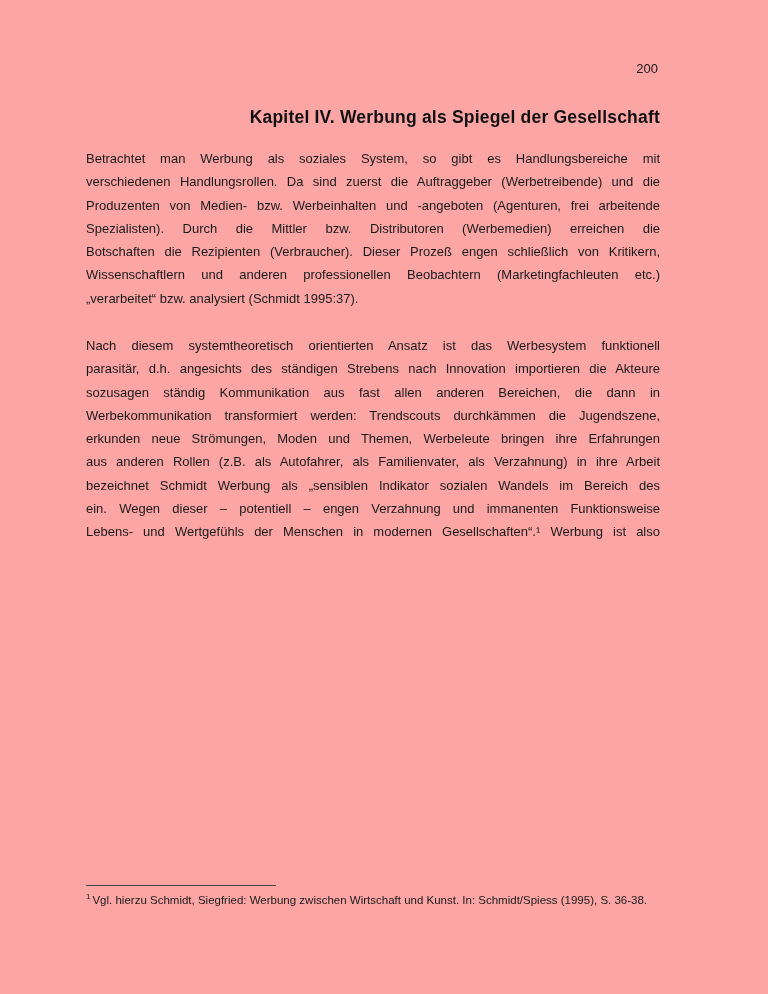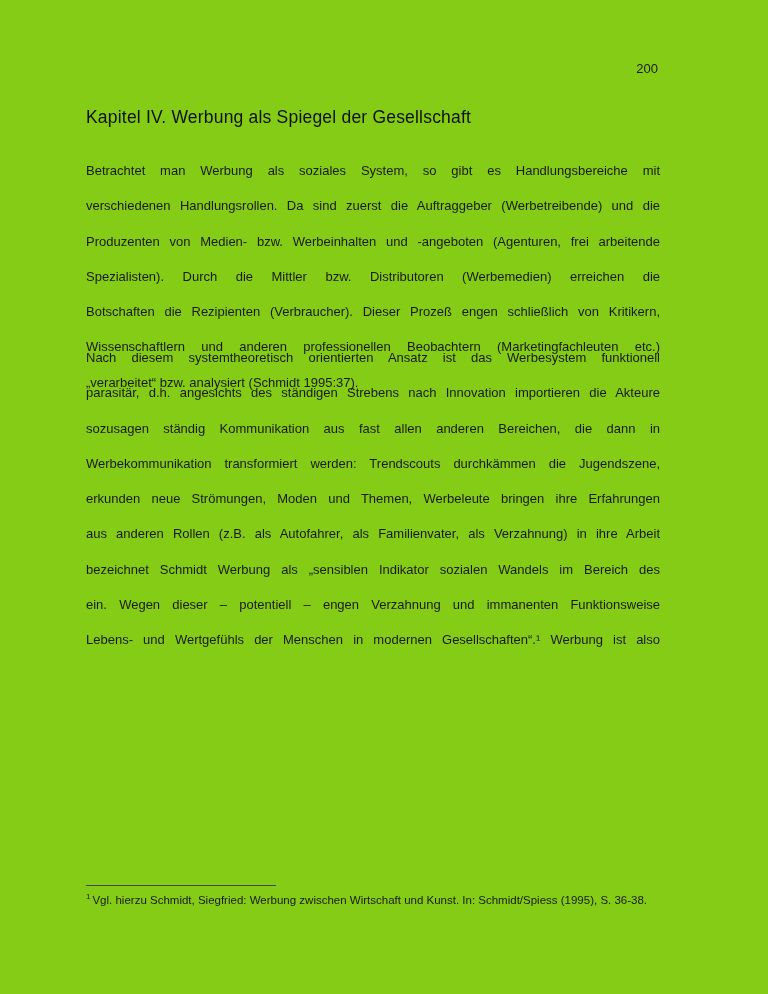--- a/index.html
+++ b/index.html
@@ -4,58 +4,58 @@
 <style>
   html, body {
     margin: 0;
     padding: 0;
     background: #ffffff;
   }
   .page {
     position: relative;
     width: 768px;
     height: 994px;
-    background: #84cc16;
+    background: #fca5a5;
     font-family: "Liberation Sans", sans-serif;
     color: #1a1a1a;
     overflow: hidden;
   }
   .page-number {
     position: absolute;
     top: 61px;
     right: 110px;
     font-size: 13px;
     color: #1a1a1a;
   }
   .heading {
     position: absolute;
     top: 95px;
     left: 86px;
     width: 574px;
     font-size: 17.5px;
-    font-weight: normal;
+    font-weight: bold;
     letter-spacing: 0.2px;
     color: #111111;
+    text-align: right;
   }
   .paragraph {
     position: absolute;
     left: 86px;
     width: 574px;
     font-size: 13px;
     line-height: 23.3px;
     color: #1a1a1a;
   }
   #para-1 { top: 147px; }
   #para-2 { top: 334px; }
   .line {
     display: block;
     text-align: justify;
     text-align-last: justify;
     white-space: normal;
-    margin-top: 12px;
   }
   .line.last {
     text-align-last: left;
   }
   .footnote-rule {
     position: absolute;
     top: 885px;
     left: 86px;
     width: 190px;
     height: 0;

